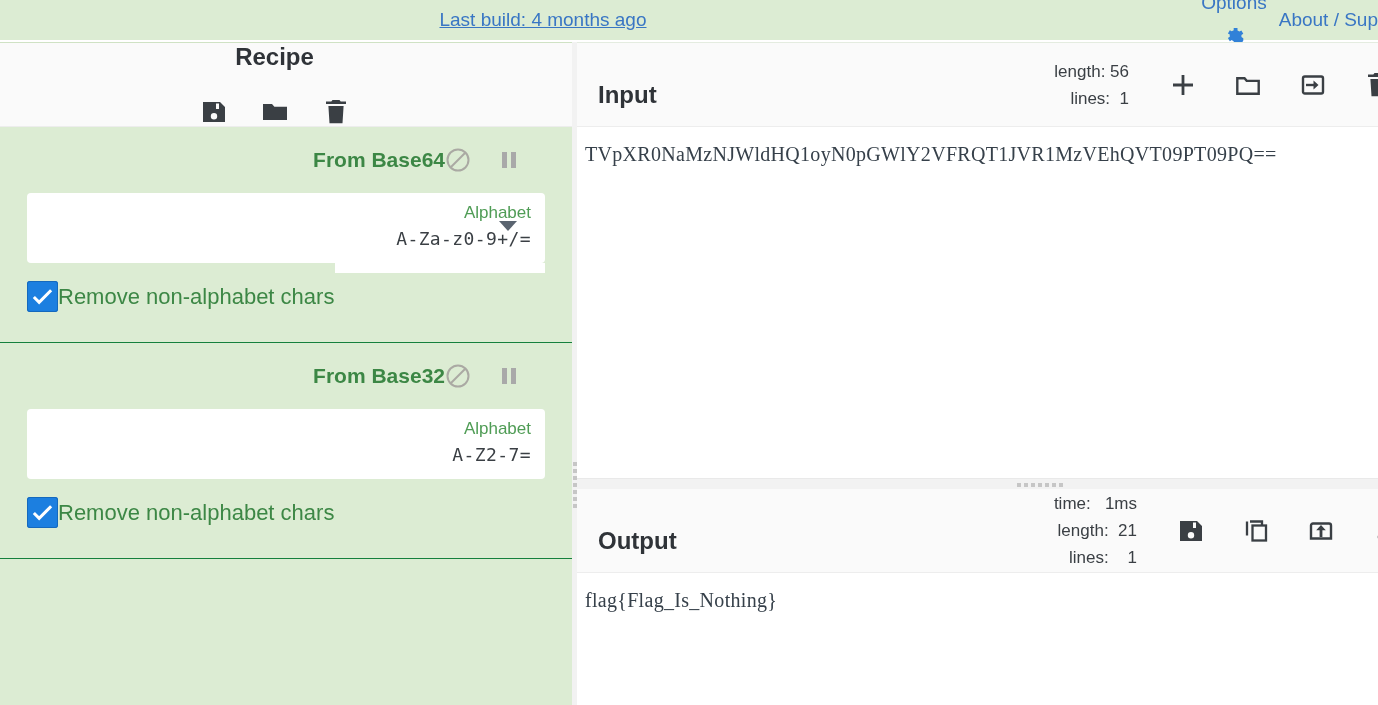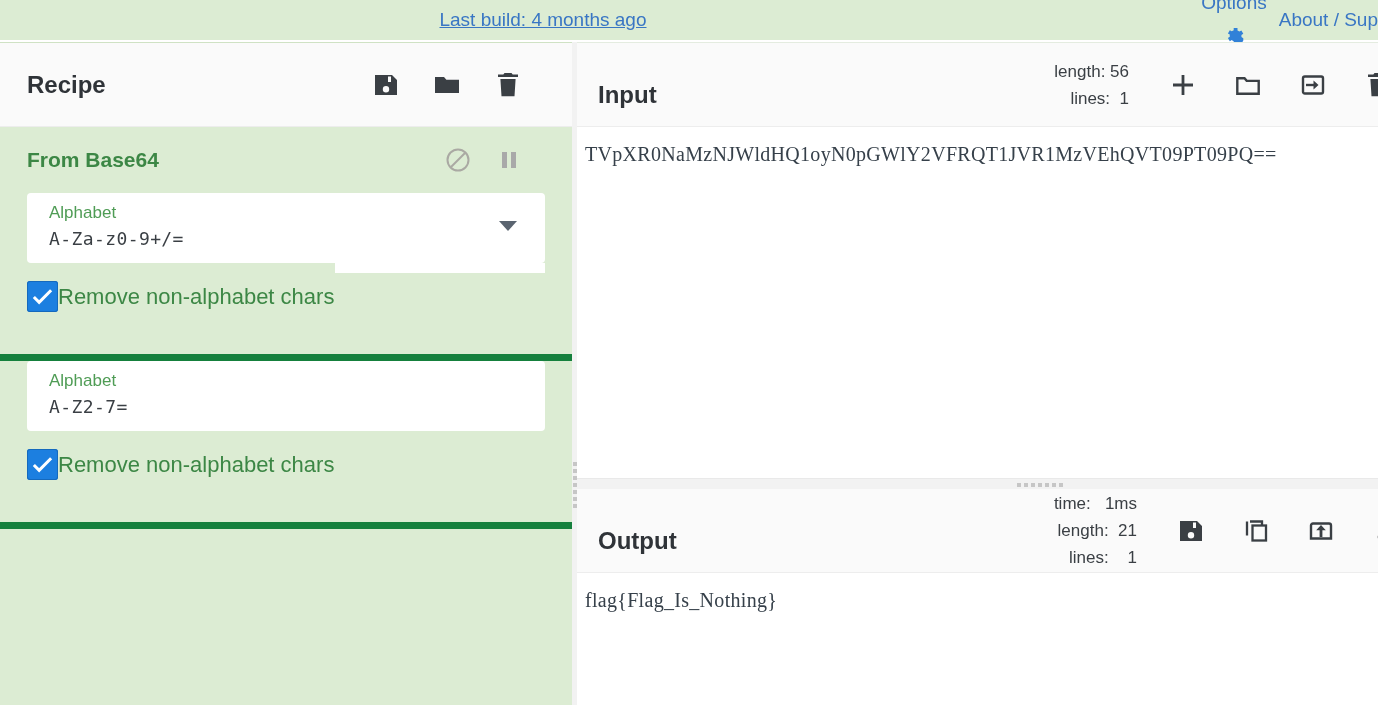--- a/index.html
+++ b/index.html
@@ -34,32 +34,34 @@
   
   #recipe-pane {
     position: absolute; left: 0; top: 42px; width: 572px; height: 663px;
     background: #dcecd3;
     border-top: 1px solid #cfe2c4;
   }
   #recipe-header {
     height: 84px; background: #fafafa;
     display: flex; align-items: center; padding: 0 50px 0 27px;
     border-bottom: 1px solid #ededed;
+    flex-direction: column;
   }
   #recipe-header .title {
     font-size: 24px; font-weight: bold; color: #2f3338; flex: 1;
   }
   #recipe-header .icons { display: flex; align-items: center; gap: 33px; }
   .dark-icon { width: 28px; height: 28px; display: block; }
 
   .op {
     background: #dcecd3;
-    border-bottom: 7px solid #15803d;
-    padding: 0 0 42px 0;
+    border-bottom: 1px solid #15803d;
+    padding: 0 0 30px 0;
     position: relative;
+    text-align: right;
   }
   .op-title-row {
     display: flex; align-items: center;
     height: 66px; padding: 0 50px 0 27px;
   }
   .op-title {
     font-size: 21px; font-weight: bold; color: #3c8745; flex: 1;
   }
   .op-ctrl { display: flex; align-items: center; gap: 25px; }
   .grey-icon { width: 26px; height: 26px; display: block; }
@@ -235,20 +237,37 @@
       <span class="cb">
         <svg viewBox="0 0 24 24" width="25" height="23">
           <path d="M3 12.5l5.5 5.5L21 5.5" fill="none" stroke="#ffffff" stroke-width="3.2"></path>
         </svg>
       </span>
       <span class="check-label">Remove non-alphabet chars</span>
     </div>
   </div>
 
   <div class="op">
+    <div class="op-title-row">
+      <div class="op-title">From Base32</div>
+      <div class="op-ctrl">
+        <span class="grey-icon">
+          <svg viewBox="0 0 26 26" width="26" height="26">
+            <circle cx="13" cy="13" r="10.5" fill="none" stroke="#aaa9a3" stroke-width="2"></circle>
+            <line x1="6" y1="20" x2="20" y2="6" stroke="#aaa9a3" stroke-width="2"></line>
+          </svg>
+        </span>
+        <span class="grey-icon">
+          <svg viewBox="0 0 26 26" width="26" height="26">
+            <rect x="6" y="5" width="5" height="16" fill="#a9a9a9"></rect>
+            <rect x="15" y="5" width="5" height="16" fill="#a9a9a9"></rect>
+          </svg>
+        </span>
+      </div>
+    </div>
     <div class="arg">
       <div class="arg-label">Alphabet</div>
       <div class="arg-value">A-Z2-7=</div>
     </div>
     <div class="check-row">
       <span class="cb">
         <svg viewBox="0 0 24 24" width="25" height="23">
           <path d="M3 12.5l5.5 5.5L21 5.5" fill="none" stroke="#ffffff" stroke-width="3.2"></path>
         </svg>
       </span>

